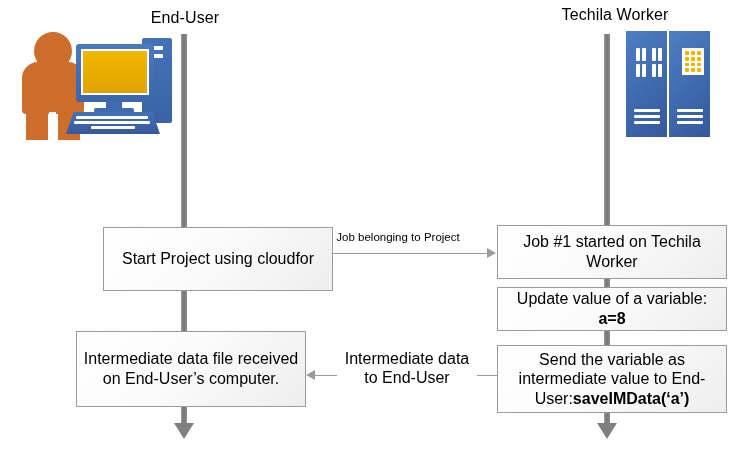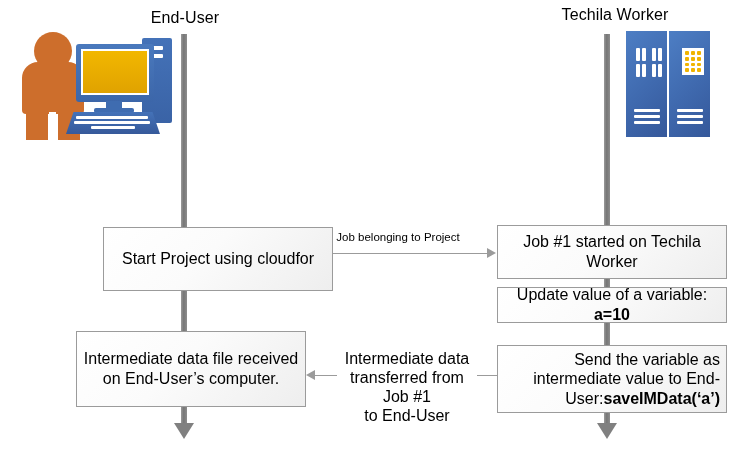--- a/index.html
+++ b/index.html
@@ -64,22 +64,22 @@
     font-size: 16px;
     line-height: 1.22;
     padding: 2px 6px;
   }
   .box .inner { width: 100%; }
   .box b { font-weight: bold; }
 
   #box-start-project      { left: 76px;  top: 227px; width: 230px; height: 64px; margin-left: 27px;  }
   #box-intermediate-file  { left: 76px;  top: 331px; width: 230px; height: 76px;  }
   #box-job-started        { left: 497px; top: 225px; width: 230px; height: 54px;  }
-  #box-update-variable    { left: 497px; top: 287px; width: 230px; height: 36px;  }
-  #box-send-variable      { left: 497px; top: 345px; width: 230px; height: 68px; text-align: right;  }
+  #box-update-variable    { left: 497px; top: 287px; width: 230px; height: 44px;  }
+  #box-send-variable      { left: 497px; top: 345px; width: 230px; height: 68px;  }
 
   
   .conn-line {
     position: absolute;
     height: 1px;
     background: #9b9b9b;
   }
   .conn-arrow-right {
     position: absolute;
     width: 0; height: 0;
@@ -285,40 +285,39 @@
   <div class="conn-line" id="conn-line-top"></div>
   <div class="conn-arrow-right" id="conn-arrow-top"></div>
   <div class="conn-label" id="label-top">
     <div>Job belonging to Project</div>
   </div>
 
   <div class="conn-line" id="conn-line-bottom"></div>
   <div class="conn-arrow-left" id="conn-arrow-bottom"></div>
   <div class="conn-label" id="label-bottom">
     <div>Intermediate data</div>
-    <div>transferred from Job #1</div>
     <div>to End-User</div>
   </div>
 
   <div class="box" id="box-start-project">
     <span class="inner">Start Project using cloudfor</span>
   </div>
 
   <div class="box" id="box-intermediate-file">
     <span class="inner">Intermediate data file received on End-User’s computer.</span>
   </div>
 
   <div class="box" id="box-job-started">
     <span class="inner">Job #1 started on Techila Worker</span>
   </div>
 
   <div class="box" id="box-update-variable">
     <span class="inner">
       <span>Update value of a variable:</span><br>
-      <b>a=10</b>
+      <b>a=8</b>
     </span>
   </div>
 
   <div class="box" id="box-send-variable">
     <span class="inner">
       <span>Send the variable as</span><br>
       <span>intermediate value to End-</span><br>
       <span>User:</span><b>saveIMData(‘a’)</b>
     </span>
   </div>

